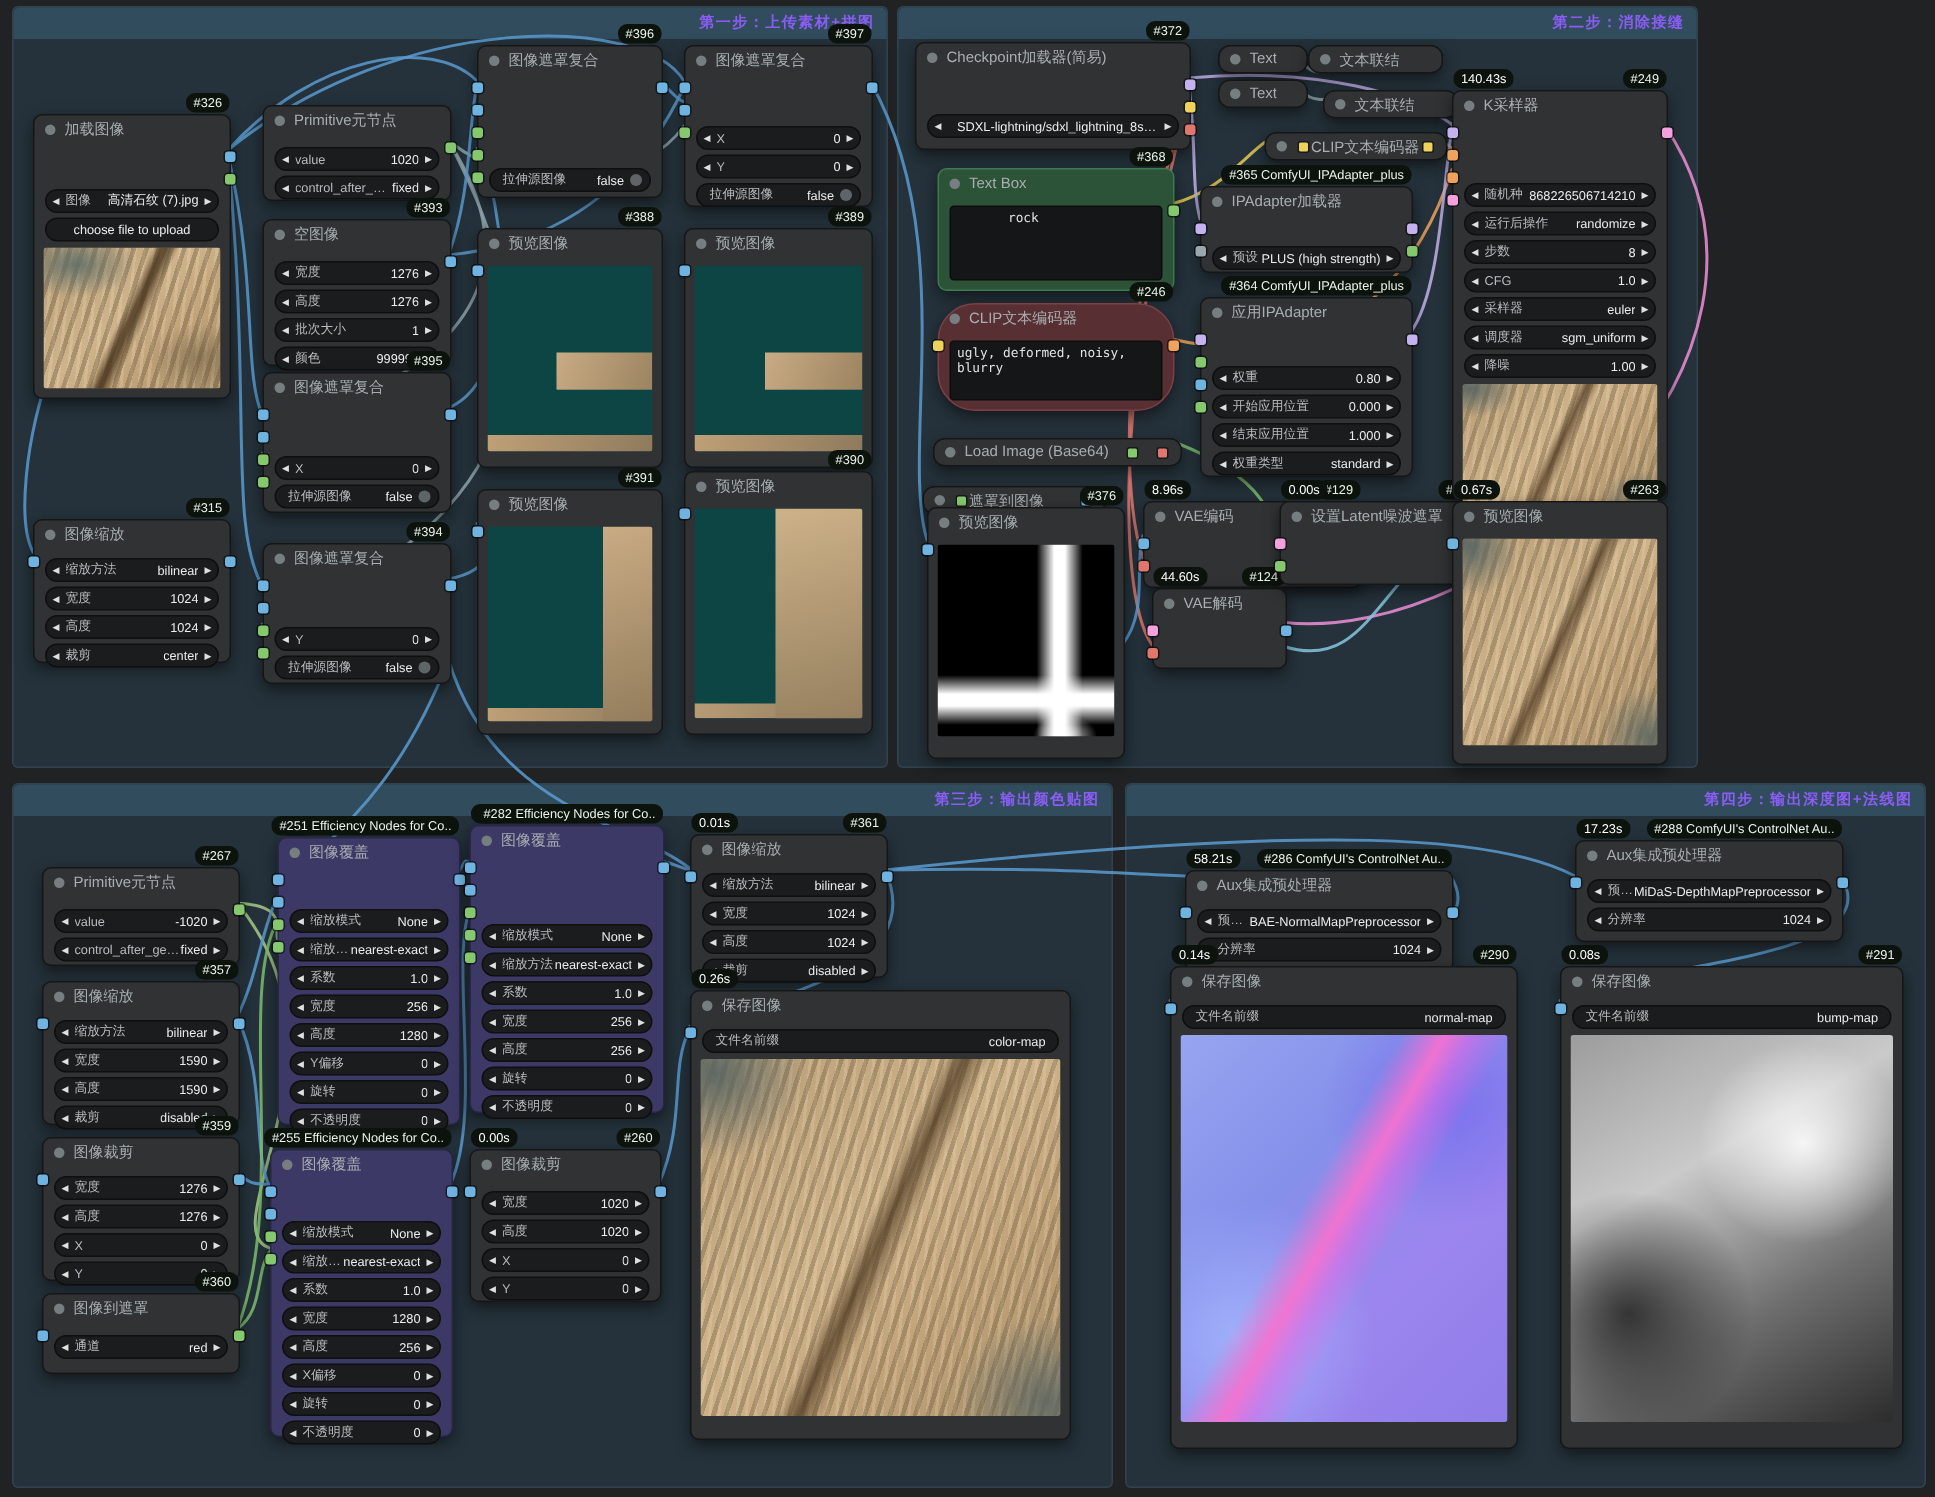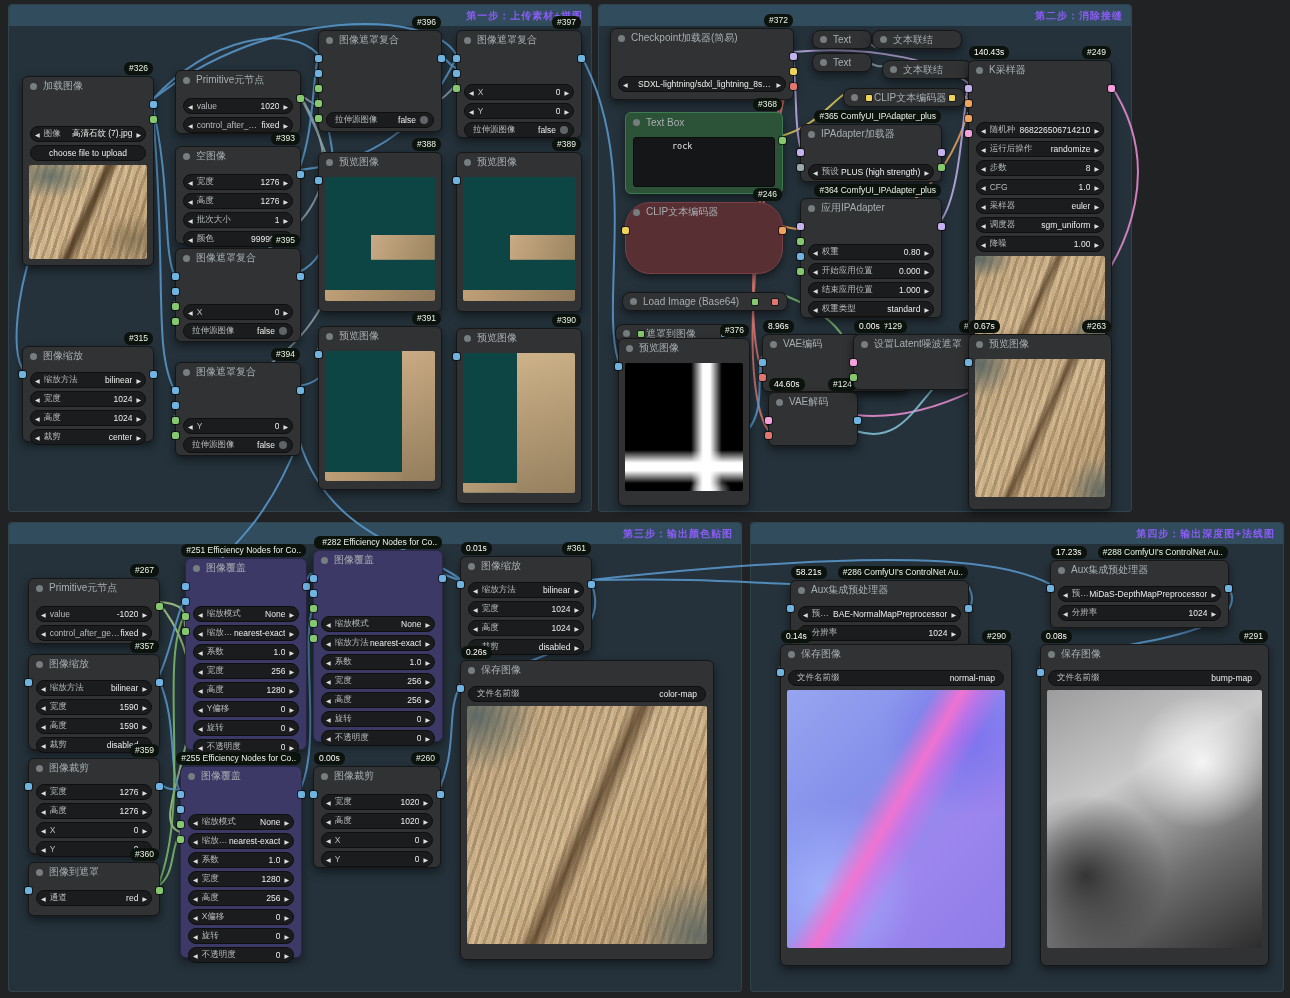--- a/index.html
+++ b/index.html
@@ -329,21 +329,21 @@
     <div class="node" style="left: 318px; top: 326px; width: 122px; height: 162px;">
       <span class="badge bid">#391</span>
       <div class="trow">
         <span class="cdot"></span>
         <span class="ntitle">预览图像</span>
       </div>
       <span class="port" style="left: -4px; top: 24px; background: rgb(111, 179, 224);"></span>
       <div class="spacer" style="height: 2px;"></div>
       <div class="img" style="background: linear-gradient(160deg, rgb(201, 171, 132), rgb(147, 125, 92)) 100% 0px / 30% 100% no-repeat, linear-gradient(110deg, rgb(191, 160, 119), rgb(143, 122, 92)) 0px 100% / 100% 7% no-repeat, rgb(13, 69, 68); height: 130px;"></div>
     </div>
-    <div class="node" style="left: 456px; top: 328px; width: 124px; height: 174px;">
+    <div class="node" style="left: 456px; top: 314px; width: 124px; height: 174px;">
       <span class="badge bid">#390</span>
       <div class="trow">
         <span class="cdot"></span>
         <span class="ntitle">预览图像</span>
       </div>
       <span class="port" style="left: -4px; top: 24px; background: rgb(111, 179, 224);"></span>
       <div class="spacer" style="height: 2px;"></div>
       <div class="img" style="background: linear-gradient(165deg, rgb(205, 178, 137), rgb(150, 128, 95)) 100% 0px / 52% 100% no-repeat, linear-gradient(110deg, rgb(183, 156, 118), rgb(143, 122, 92)) 0px 100% / 100% 7% no-repeat, rgb(13, 69, 68); height: 140px;"></div>
     </div>
     <div class="node" style="left: 610px; top: 28px; width: 182px; height: 70px;">
@@ -407,20 +407,21 @@
     </div>
     <div class="node reddish" style="left: 625px; top: 202px; width: 156px; height: 70px; border-radius: 25px;">
       <span class="badge bid">#246</span>
       <div class="trow">
         <span class="cdot"></span>
         <span class="ntitle">CLIP文本编码器</span>
       </div>
       <span class="port" style="left: -4px; top: 24px; background: rgb(238, 210, 90);"></span>
       <span class="port" style="right: -4px; top: 24px; background: rgb(240, 163, 92);"></span>
       <div class="spacer" style="height: 2px;"></div>
+      <div class="warea" style="height: 32px;">ugly, deformed, noisy, blurry</div>
     </div>
     <div class="node collapsed" style="left: 622px; top: 292px; width: 164px;">
       <div class="trow">
         <span class="cdot"></span>
         <span class="ntitle">Load Image (Base64)</span>
         <span class="mdot" style="background: rgb(134, 200, 110); margin-left: auto;"></span>
         <span class="mdot" style="background: rgb(224, 118, 109); margin-left: auto;"></span>
       </div>
     </div>
     <div class="node" style="left: 800px; top: 124px; width: 140px; height: 56px;">

